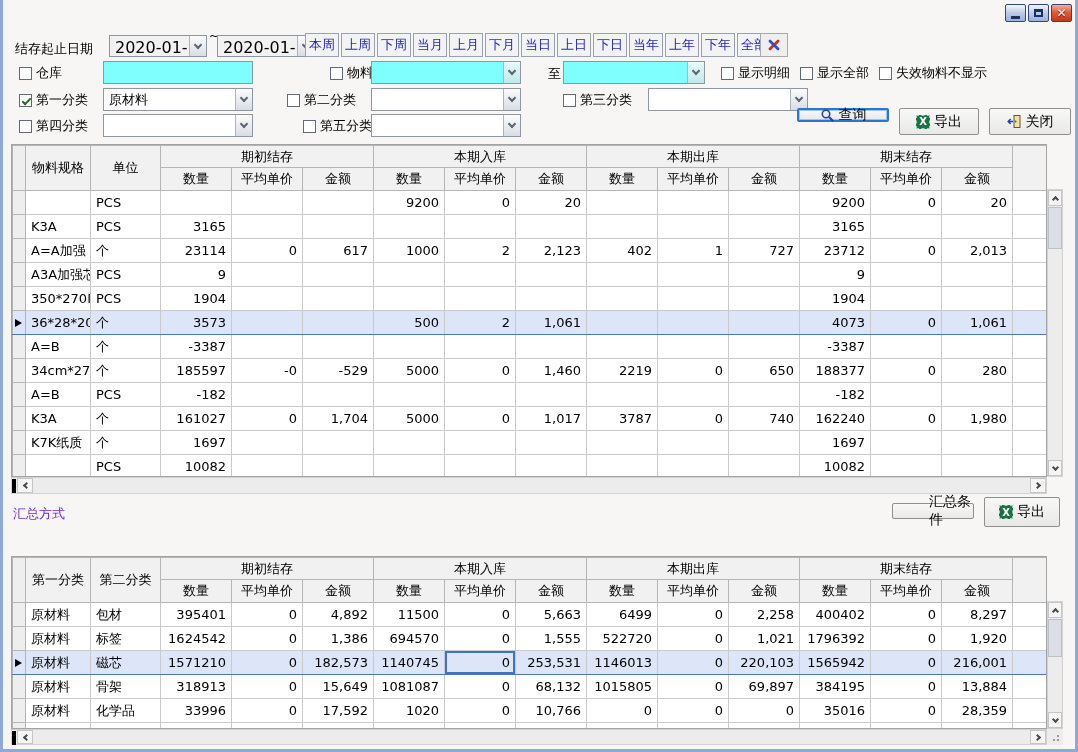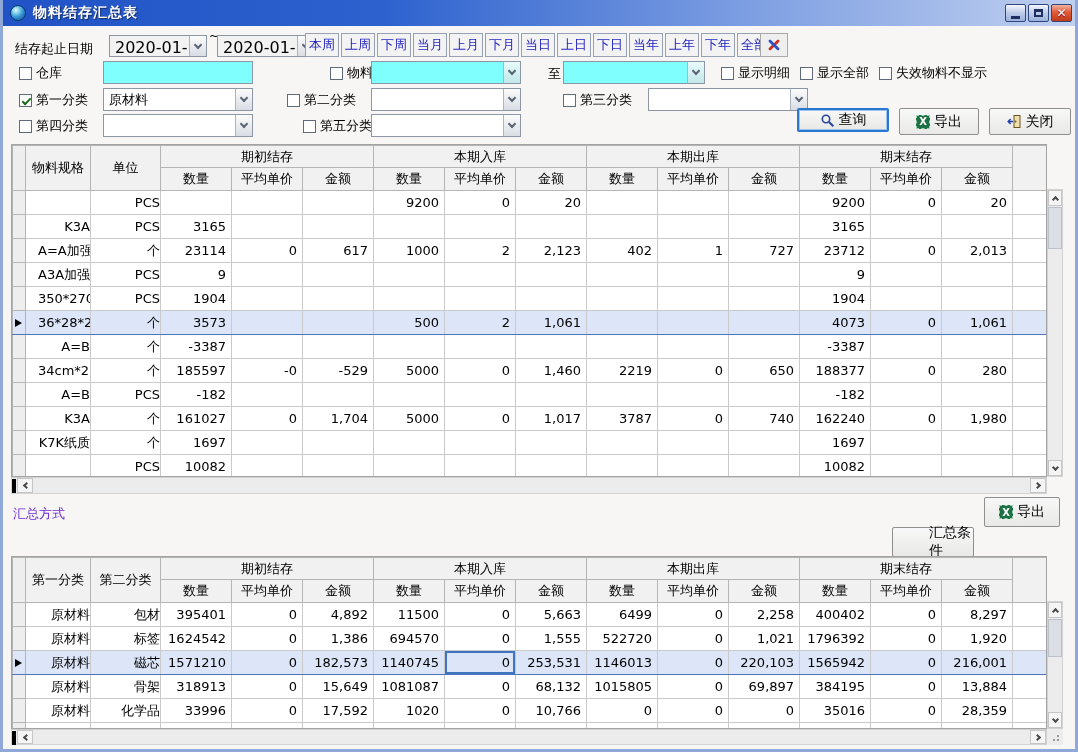--- a/index.html
+++ b/index.html
@@ -47,21 +47,21 @@
   .xls { width:14px; height:14px; background:#1e7145; color:#fff; font-size:10px; font-weight:bold;
     display:flex; align-items:center; justify-content:center; border:1px dashed #9fd4b5; }
 
   
   .gridwrap { position:absolute; overflow:hidden; background:#fff; border:1px solid #a3a3a3; }
   table.grid { border-collapse:collapse; table-layout:fixed; width:1036px; }
   table.grid th { background:#f2f1f1; border:1px solid #b5b5b5; font-weight:normal; font-size:13px; text-align:center; overflow:hidden; white-space:nowrap; }
   table.grid thead tr:nth-child(1) th { height:22px; }
   table.grid thead tr:nth-child(2) th { height:23px; }
   table.grid td { border:1px solid #cacaca; height:24px; font-size:13px; white-space:nowrap; overflow:hidden; background:#fff; }
-  table.grid td.t { text-align:right; padding-left:12px; }
+  table.grid td.t { text-align:left; padding-left:5px; }
   table.grid td.n { text-align:right; padding-right:5px; }
   table.grid td.ind, table.grid th.ind { background:#efeeee; border-color:#b5b5b5; }
   table.grid tr.sel td { background:#dce6f8; border-top:1px solid #4f74b8; border-bottom:1px solid #4f74b8; }
   table.grid td.focus { background:#fff; box-shadow:inset 0 0 0 2px #3f74c0; }
   .cur { display:inline-block; width:0; height:0; border-left:7px solid #000; border-top:4px solid transparent; border-bottom:4px solid transparent; margin-left:2px; }
 
   
   .sb { position:absolute; background:#ececec; border:1px solid #d2d2d2; }
   .sb-btn { position:absolute; background:#f5f5f5; border:1px solid #c6c6c6; display:flex; align-items:center; justify-content:center; }
   .sb-thumb { position:absolute; background:#dbdee4; border:1px solid #bcc2cc; }
@@ -75,24 +75,20 @@
     background-image:radial-gradient(circle at 11px 11px,#9a9a9a 1px,transparent 1.5px),
                      radial-gradient(circle at 7px 11px,#9a9a9a 1px,transparent 1.5px),
                      radial-gradient(circle at 11px 7px,#9a9a9a 1px,transparent 1.5px); }
   .redlabel { color:#6d28d9; }
 </style>
 </head>
 <body>
 
 <div class="win">
 
-  <div class="titlebar">
-    <span class="sphere"></span>
-    <span class="title-text">物料结存汇总表</span>
-  </div>
   <div class="winbtn" style="left:1002px;">
       <span class="glyph-min"></span>
     </div>
   <div class="winbtn" style="left:1025px;">
       <span class="glyph-max"></span>
     </div>
   <div class="winbtn close" style="left:1048px;">
       <span class="glyph-x">✕</span>
     </div>
 
@@ -211,21 +207,21 @@
   <div class="cbrow" style="left:300px;top:117px;">
     <span class="cb"></span>
     <span>第五分类</span>
   </div>
   <div class="combo" style="left:368px;top:114px;width:150px;height:23px;">
     <span class="val"></span>
     <span class="drop">
         <span class="chev"></span>
       </span>
   </div>
-  <div class="btn focus" style="left:794px;top:108px;width:92px;height:24px;">
+  <div class="btn focus" style="left:794px;top:108px;width:92px;height:14px;">
     <svg width="15" height="15" viewBox="0 0 15 15">
       <circle cx="6" cy="6" r="3.7" fill="none" stroke="#27459c" stroke-width="1.6"></circle>
       <line x1="9" y1="9" x2="13.3" y2="13.3" stroke="#27459c" stroke-width="2.1"></line>
     </svg>
     <span>查询</span>
   </div>
   <div class="btn" style="left:896px;top:108px;width:80px;height:27px;">
     <span class="xls">X</span>
     <span>导出</span>
   </div>
@@ -519,21 +515,21 @@
     <div class="blackbar" style="left:0;top:1px;"></div>
     <div class="sb-btn" style="left:5px;top:0;width:16px;height:15px;">
         <span class="ch left"></span>
       </div>
     <div class="sb-btn" style="right:0;top:0;width:16px;height:15px;">
         <span class="ch right"></span>
       </div>
   </div>
 
   <div class="label redlabel" style="left:10px;top:505px;">汇总方式</div>
-  <div class="btn" style="left:889px;top:527px;width:82px;height:30px;padding-left:36px;">
+  <div class="btn" style="left:889px;top:503px;width:82px;height:16px;padding-left:36px;">
     <span>汇总条件</span>
   </div>
   <div class="btn" style="left:981px;top:497px;width:76px;height:30px;">
     <span class="xls">X</span>
     <span>导出</span>
   </div>
 
   <div class="gridwrap" id="grid2" style="left:8px;top:556px;width:1036px;height:173px;">
       <table class="grid">
         <colgroup>

